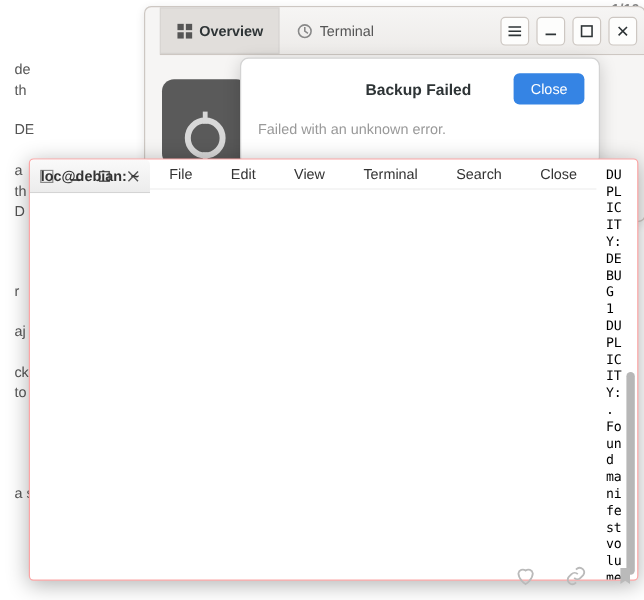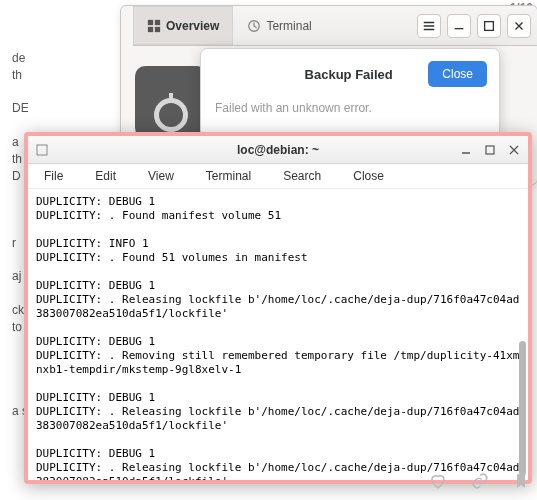--- a/index.html
+++ b/index.html
@@ -126,25 +126,25 @@
 .dialog-msg { color: #999; font-size: 12px; padding: 4px 2px 10px; }
 
 
 .term-window {
   position: absolute;
   left: 24px;
   top: 132px;
   width: 508px;
   height: 352px;
   background: #fff;
-  border: 4px solid #fca5a5;
+  border: 1px solid #fca5a5;
   border-radius: 4px;
   box-shadow: 0 3px 18px rgba(0,0,0,0.3);
   display: flex;
-  flex-direction: column;
+  flex-direction: row;
 }
 .term-titlebar {
   height: 28px;
   background: linear-gradient(#fafafa, #ececec);
   border-bottom: 1px solid #d4d4d4;
   border-radius: 4px 4px 0 0;
   display: flex;
   align-items: center;
   padding: 0 6px;
   position: relative;

